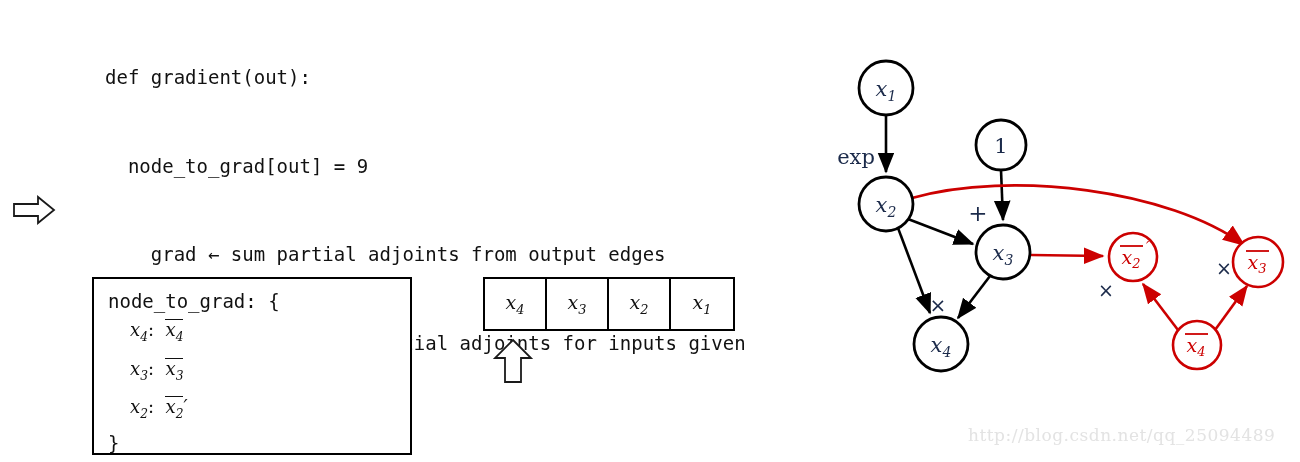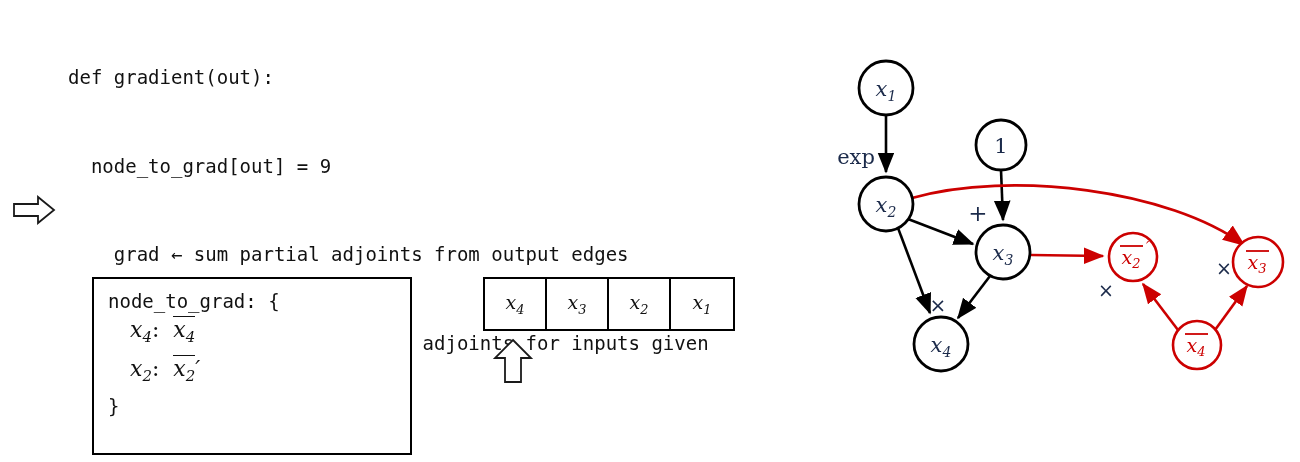--- a/index.html
+++ b/index.html
@@ -22,21 +22,21 @@
     left: 68px;
     top: 4px;
     width: 720px;
     font-family: "DejaVu Sans Mono", "Liberation Mono", monospace;
     font-size: 19px;
     line-height: 29.5px;
     color: #111111;
     white-space: pre-wrap;
     letter-spacing: 0px;
   }
-  .code-line { white-space: pre-wrap; }
+  .code-line { white-space: pre-wrap; margin-left: 37px; }
 
   
   #step-arrow {
     position: absolute;
     left: 12px;
     top: 194px;
     width: 44px;
     height: 32px;
   }
 
@@ -58,21 +58,21 @@
     top: 9px;
     color: #111111;
   }
   .ntg-head {
     font-family: "DejaVu Sans Mono", "Liberation Mono", monospace;
     font-size: 19px;
     line-height: 26px;
   }
   .ntg-row {
     font-family: "DejaVu Serif", "Liberation Serif", serif;
-    font-size: 22px;
+    font-size: 18px;
     line-height: 31px;
     padding-left: 22px;
     white-space: nowrap;
   }
   .ntg-foot {
     font-family: "DejaVu Sans Mono", "Liberation Mono", monospace;
     font-size: 19px;
     line-height: 26px;
   }
   .mvar {
@@ -165,20 +165,23 @@
   </svg>
 
   <div id="ntg-box">
     <div id="ntg-inner">
       <div class="ntg-head">node_to_grad: {</div>
 
       <div class="ntg-row">
         <span class="mvar"><span>x</span><sub>4</sub></span><span>:&nbsp;&nbsp;</span><span class="mvar bar"><span>x</span><sub>4</sub></span><span class="prime"></span>
       </div>
 
+      <div class="ntg-row">
+        <span class="mvar"><span>x</span><sub>3</sub></span><span>:&nbsp;&nbsp;</span><span class="mvar bar"><span>x</span><sub>3</sub></span><span class="prime"></span>
+      </div>
 
       <div class="ntg-row">
         <span class="mvar"><span>x</span><sub>2</sub></span><span>:&nbsp;&nbsp;</span><span class="mvar bar"><span>x</span><sub>2</sub></span><span class="prime">′</span>
       </div>
 
       <div class="ntg-foot">}</div>
     </div>
   </div>
 
   <div id="topo-table">
@@ -269,14 +272,15 @@
 
     <g>
       <text x="46" y="134" text-anchor="middle" font-family="DejaVu Serif, serif" font-size="21" fill="#1b2a4a">exp</text>
       <text x="168" y="191" text-anchor="middle" font-family="DejaVu Serif, serif" font-size="23" fill="#1b2a4a">+</text>
       <text x="128" y="282" text-anchor="middle" font-family="DejaVu Sans, sans-serif" font-size="20" fill="#1b2a4a">×</text>
       <text x="296" y="267" text-anchor="middle" font-family="DejaVu Sans, sans-serif" font-size="19" fill="#1b2a4a">×</text>
       <text x="414" y="245" text-anchor="middle" font-family="DejaVu Sans, sans-serif" font-size="19" fill="#1b2a4a">×</text>
     </g>
   </svg>
 
+  <div id="watermark">http://blog.csdn.net/qq_25094489</div>
 
 </div>
 
 </body></html>

